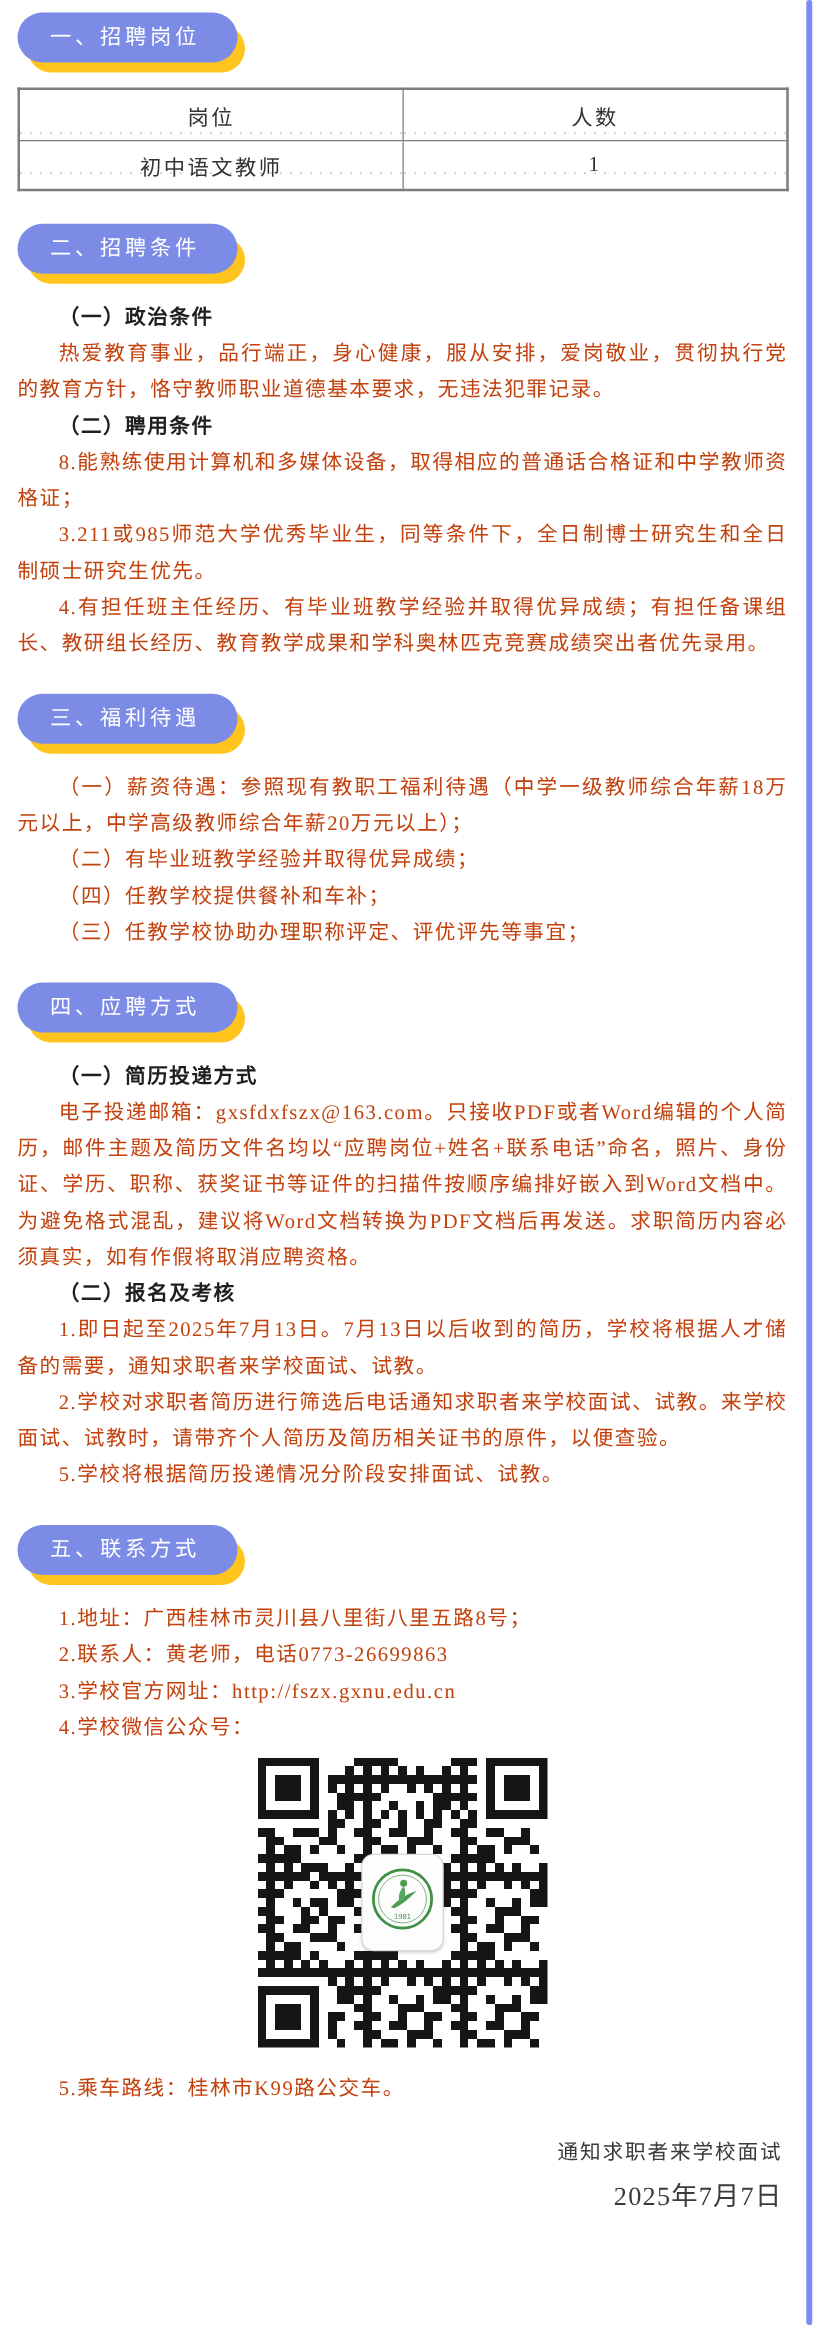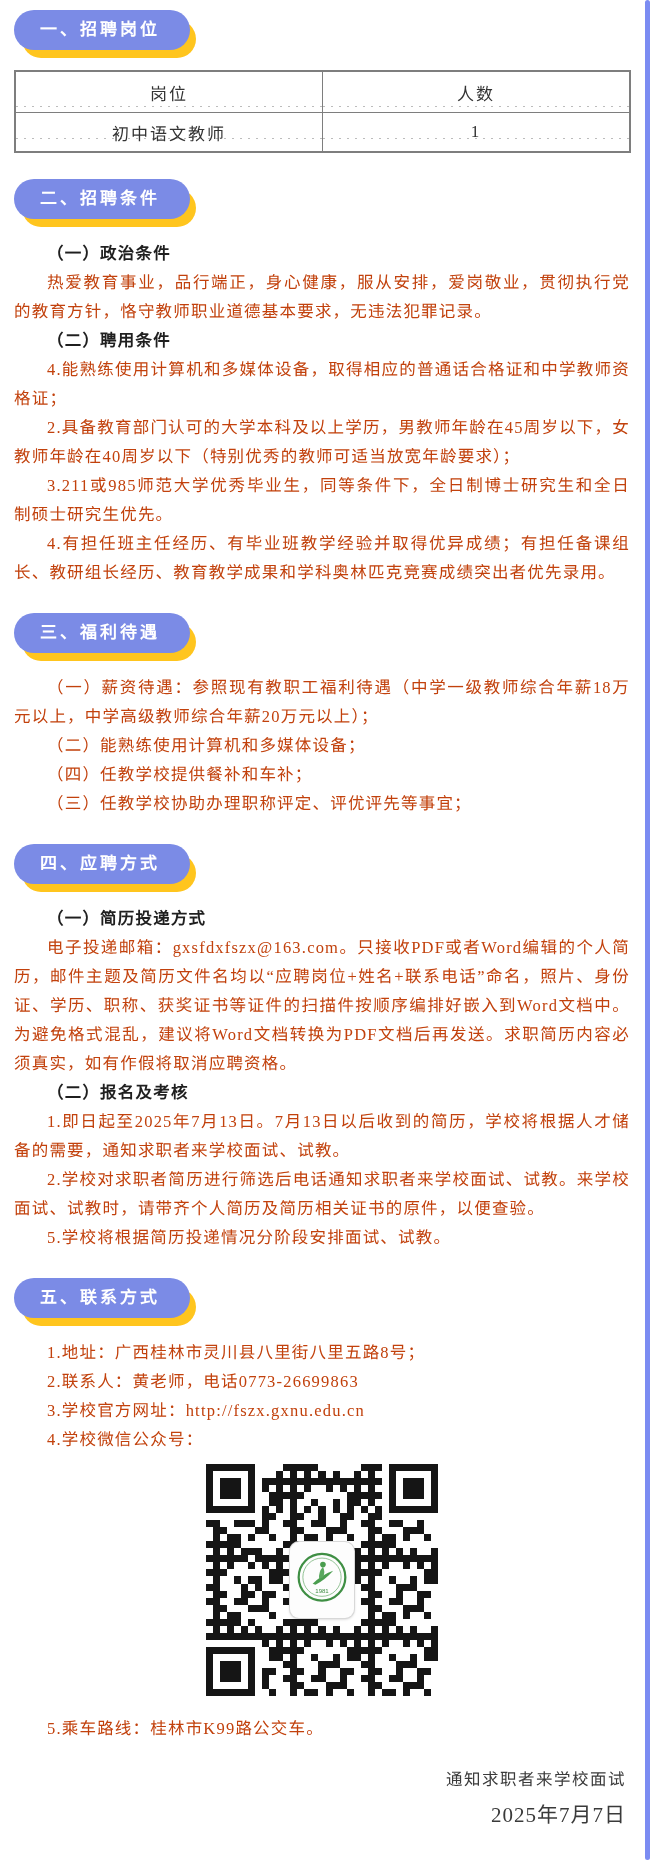--- a/index.html
+++ b/index.html
@@ -14,21 +14,21 @@
   }
   .content{padding:10px 20px 0 14px;}
 
   
   .badge-wrap{margin:26px 0 20px 0;line-height:0;}
   .badge-wrap.first{margin-top:0;}
   .badge{
     display:inline-block;position:relative;
     background:#7b8be6;color:#ffffff;
     font-family:"Liberation Sans","DejaVu Sans",sans-serif;
-    font-weight:bold;font-size:17px;letter-spacing:3px;
+    font-weight:normal;font-size:17px;letter-spacing:3px;
     line-height:40px;padding:0 30px 0 26px;
     border-radius:22px;
     box-shadow:7px 9px 0 -1px #ffc51e;
     min-width:110px;text-align:center;
   }
 
   
   table.positions{
     width:617px;border-collapse:collapse;margin-top:14px;
     border:2px solid #7e7e7e;table-layout:fixed;
@@ -97,30 +97,29 @@
       </tr>
     </tbody>
   </table>
 
   <div class="badge-wrap">
     <span class="badge">二、招聘条件</span>
   </div>
   <p class="sub">（一）政治条件</p>
   <p class="p">热爱教育事业，品行端正，身心健康，服从安排，爱岗敬业，贯彻执行党的教育方针，恪守教师职业道德基本要求，无违法犯罪记录。</p>
   <p class="sub">（二）聘用条件</p>
-  <p class="p">4.能熟练使用计算机和多媒体设备，取得相应的普通话合格证和中学教师资格证；</p>
-  <p class="p">2.具备教育部门认可的大学本科及以上学历，男教师年龄在45周岁以下，女教师年龄在40周岁以下（特别优秀的教师可适当放宽年龄要求）；</p>
+  <p class="p">8.能熟练使用计算机和多媒体设备，取得相应的普通话合格证和中学教师资格证；</p>
   <p class="p">3.211或985师范大学优秀毕业生，同等条件下，全日制博士研究生和全日制硕士研究生优先。</p>
   <p class="p">4.有担任班主任经历、有毕业班教学经验并取得优异成绩；有担任备课组长、教研组长经历、教育教学成果和学科奥林匹克竞赛成绩突出者优先录用。</p>
 
   <div class="badge-wrap">
     <span class="badge">三、福利待遇</span>
   </div>
   <p class="p">（一）薪资待遇：参照现有教职工福利待遇（中学一级教师综合年薪18万元以上，中学高级教师综合年薪20万元以上）；</p>
-  <p class="p">（二）能熟练使用计算机和多媒体设备；</p>
+  <p class="p">（二）有毕业班教学经验并取得优异成绩；</p>
   <p class="p">（四）任教学校提供餐补和车补；</p>
   <p class="p">（三）任教学校协助办理职称评定、评优评先等事宜；</p>
 
   <div class="badge-wrap">
     <span class="badge">四、应聘方式</span>
   </div>
   <p class="sub">（一）简历投递方式</p>
   <p class="p">电子投递邮箱：gxsfdxfszx@163.com。只接收PDF或者Word编辑的个人简历，邮件主题及简历文件名均以“应聘岗位+姓名+联系电话”命名，照片、身份证、学历、职称、获奖证书等证件的扫描件按顺序编排好嵌入到Word文档中。为避免格式混乱，建议将Word文档转换为PDF文档后再发送。求职简历内容必须真实，如有作假将取消应聘资格。</p>
   <p class="sub">（二）报名及考核</p>
   <p class="p">1.即日起至2025年7月13日。7月13日以后收到的简历，学校将根据人才储备的需要，通知求职者来学校面试、试教。</p>

